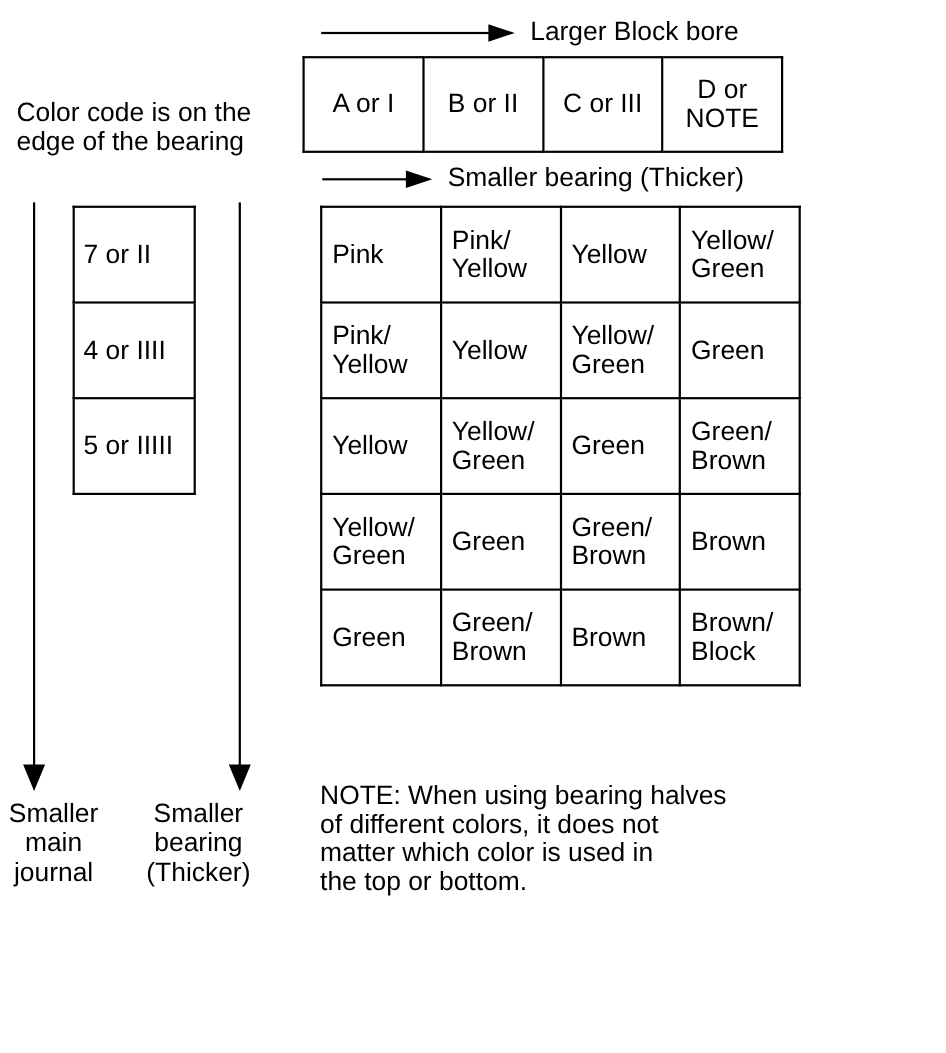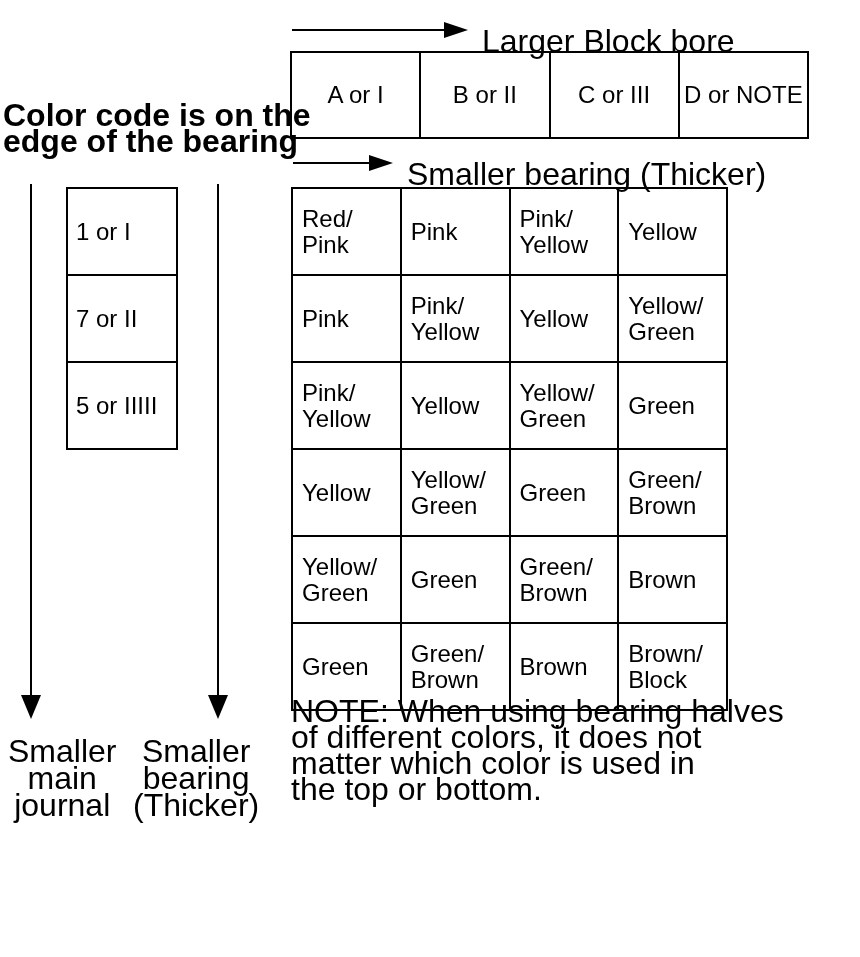--- a/index.html
+++ b/index.html
@@ -7,25 +7,24 @@
     position: relative;
     width: 860px;
     height: 957px;
     background: #ffffff;
     color: #000000;
     font-family: "Liberation Sans", "DejaVu Sans", sans-serif;
     overflow: hidden;
   }
   .txt {
     position: absolute;
-    font-size: 32px;
+    font-size: 24px;
     line-height: 26px;
     white-space: pre-line;
     color: #000000;
-    margin-top: 12px;
   }
   .lbl3 { line-height: 27px; text-align: center; }
   table.dtable {
     position: absolute;
     border-collapse: collapse;
     table-layout: fixed;
   }
   .dtable td {
     border: 2px solid #000000;
     font-size: 24px;
@@ -50,52 +49,44 @@
     border-left: 10px solid transparent;
     border-right: 10px solid transparent;
     border-top: 24px solid #000000;
   }
 </style>
 </head>
 <body>
 
 <div class="canvas">
 
-  <div class="txt" style="left:3px; top:90px;font-weight:bold;">Color code is on the
+  <div class="txt" style="left:15px; top:90px;">Color code is on the
 edge of the bearing</div>
 
   <div class="hline" style="left:292px; top:29px; width:153px;"></div>
   <div class="hhead" style="left:444px; top:22px;"></div>
   <div class="txt" style="left:482px; top:16px;">Larger Block bore</div>
 
-  <table class="dtable bore" style="left:290px; top:51px; width:519px;">
+  <table class="dtable bore" style="left:275px; top:51px; width:437px;">
     <tbody>
         <tr>
       <td>A or I</td>
       <td>B or II</td>
       <td>C or III</td>
       <td>D or NOTE</td>
     </tr>
   </tbody>
     </table>
 
   <div class="hline" style="left:293px; top:162px; width:77px;"></div>
   <div class="hhead" style="left:369px; top:155px;"></div>
   <div class="txt" style="left:407px; top:149px;">Smaller bearing (Thicker)</div>
 
   <table class="dtable grid" style="left:291px; top:187px; width:437px;">
     <tbody>
-        <tr>
-      <td>Red/
-Pink</td>
-      <td>Pink</td>
-      <td>Pink/
-Yellow</td>
-      <td>Yellow</td>
-    </tr>
     <tr>
       <td>Pink</td>
       <td>Pink/
 Yellow</td>
       <td>Yellow</td>
       <td>Yellow/
 Green</td>
     </tr>
     <tr>
       <td>Pink/
@@ -127,43 +118,43 @@
 Brown</td>
       <td>Brown</td>
       <td>Brown/
 Block</td>
     </tr>
   </tbody>
     </table>
 
   <table class="dtable journal" style="left:66px; top:187px; width:112px;">
     <tbody>
-        <tr>
-      <td>1 or I</td>
+    <tr>
+      <td>7 or II</td>
     </tr>
     <tr>
-      <td>7 or II</td>
+      <td>4 or IIII</td>
     </tr>
     <tr>
       <td>5 or IIIII</td>
     </tr>
   </tbody>
     </table>
 
   <div class="vline" style="left:30px; top:184px; height:512px;"></div>
   <div class="vhead" style="left:21px; top:695px;"></div>
 
   <div class="vline" style="left:217px; top:184px; height:512px;"></div>
   <div class="vhead" style="left:208px; top:695px;"></div>
 
   <div class="txt lbl3" style="left:8px; top:726px;">Smaller
 main
 journal</div>
   <div class="txt lbl3" style="left:133px; top:726px;">Smaller
 bearing
 (Thicker)</div>
 
-  <div class="txt" style="left:291px; top:686px;">NOTE: When using bearing halves
+  <div class="txt" style="left:291px; top:711px;">NOTE: When using bearing halves
 of different colors, it does not
 matter which color is used in
 the top or bottom.</div>
 
 </div>
 
 </body></html>

